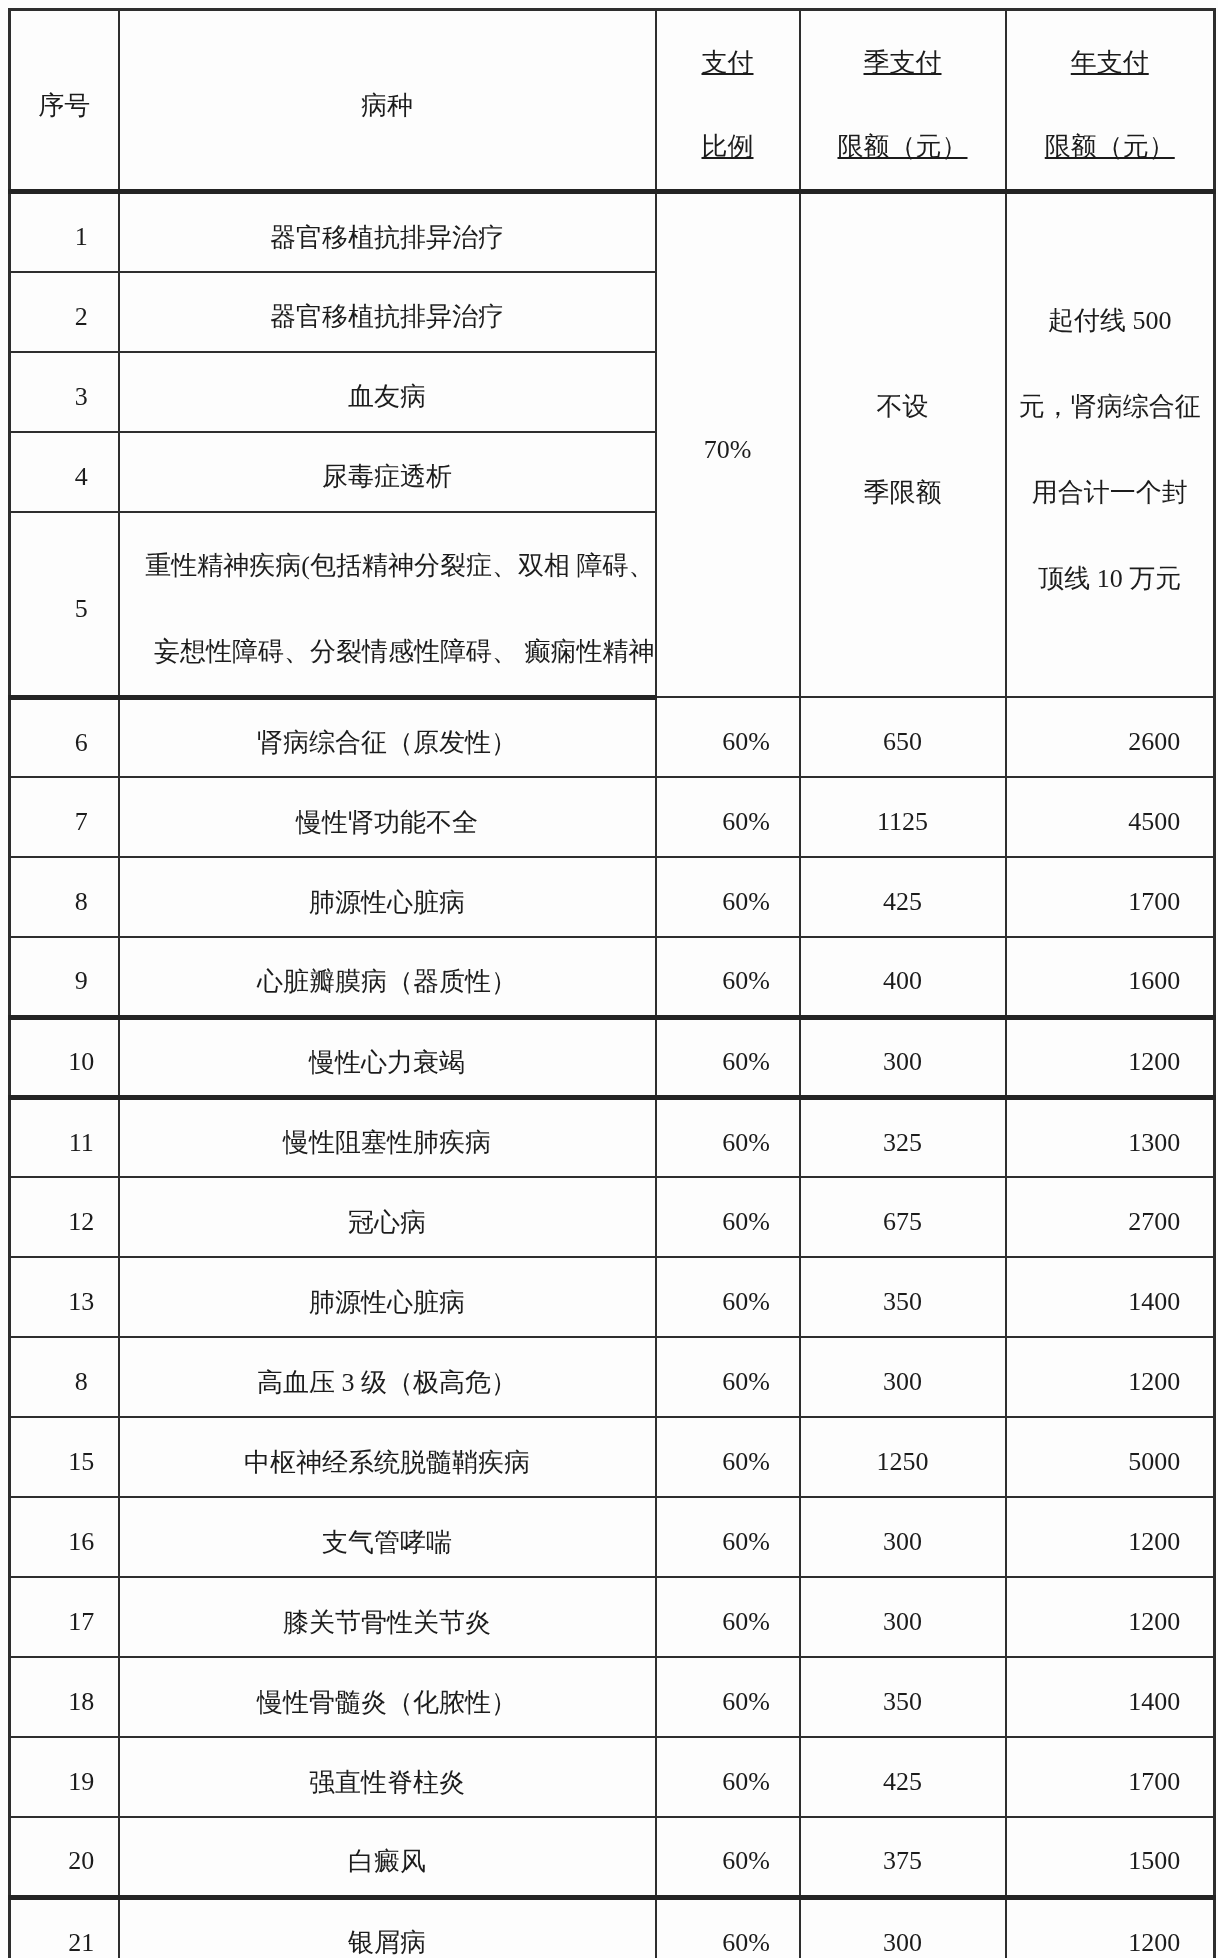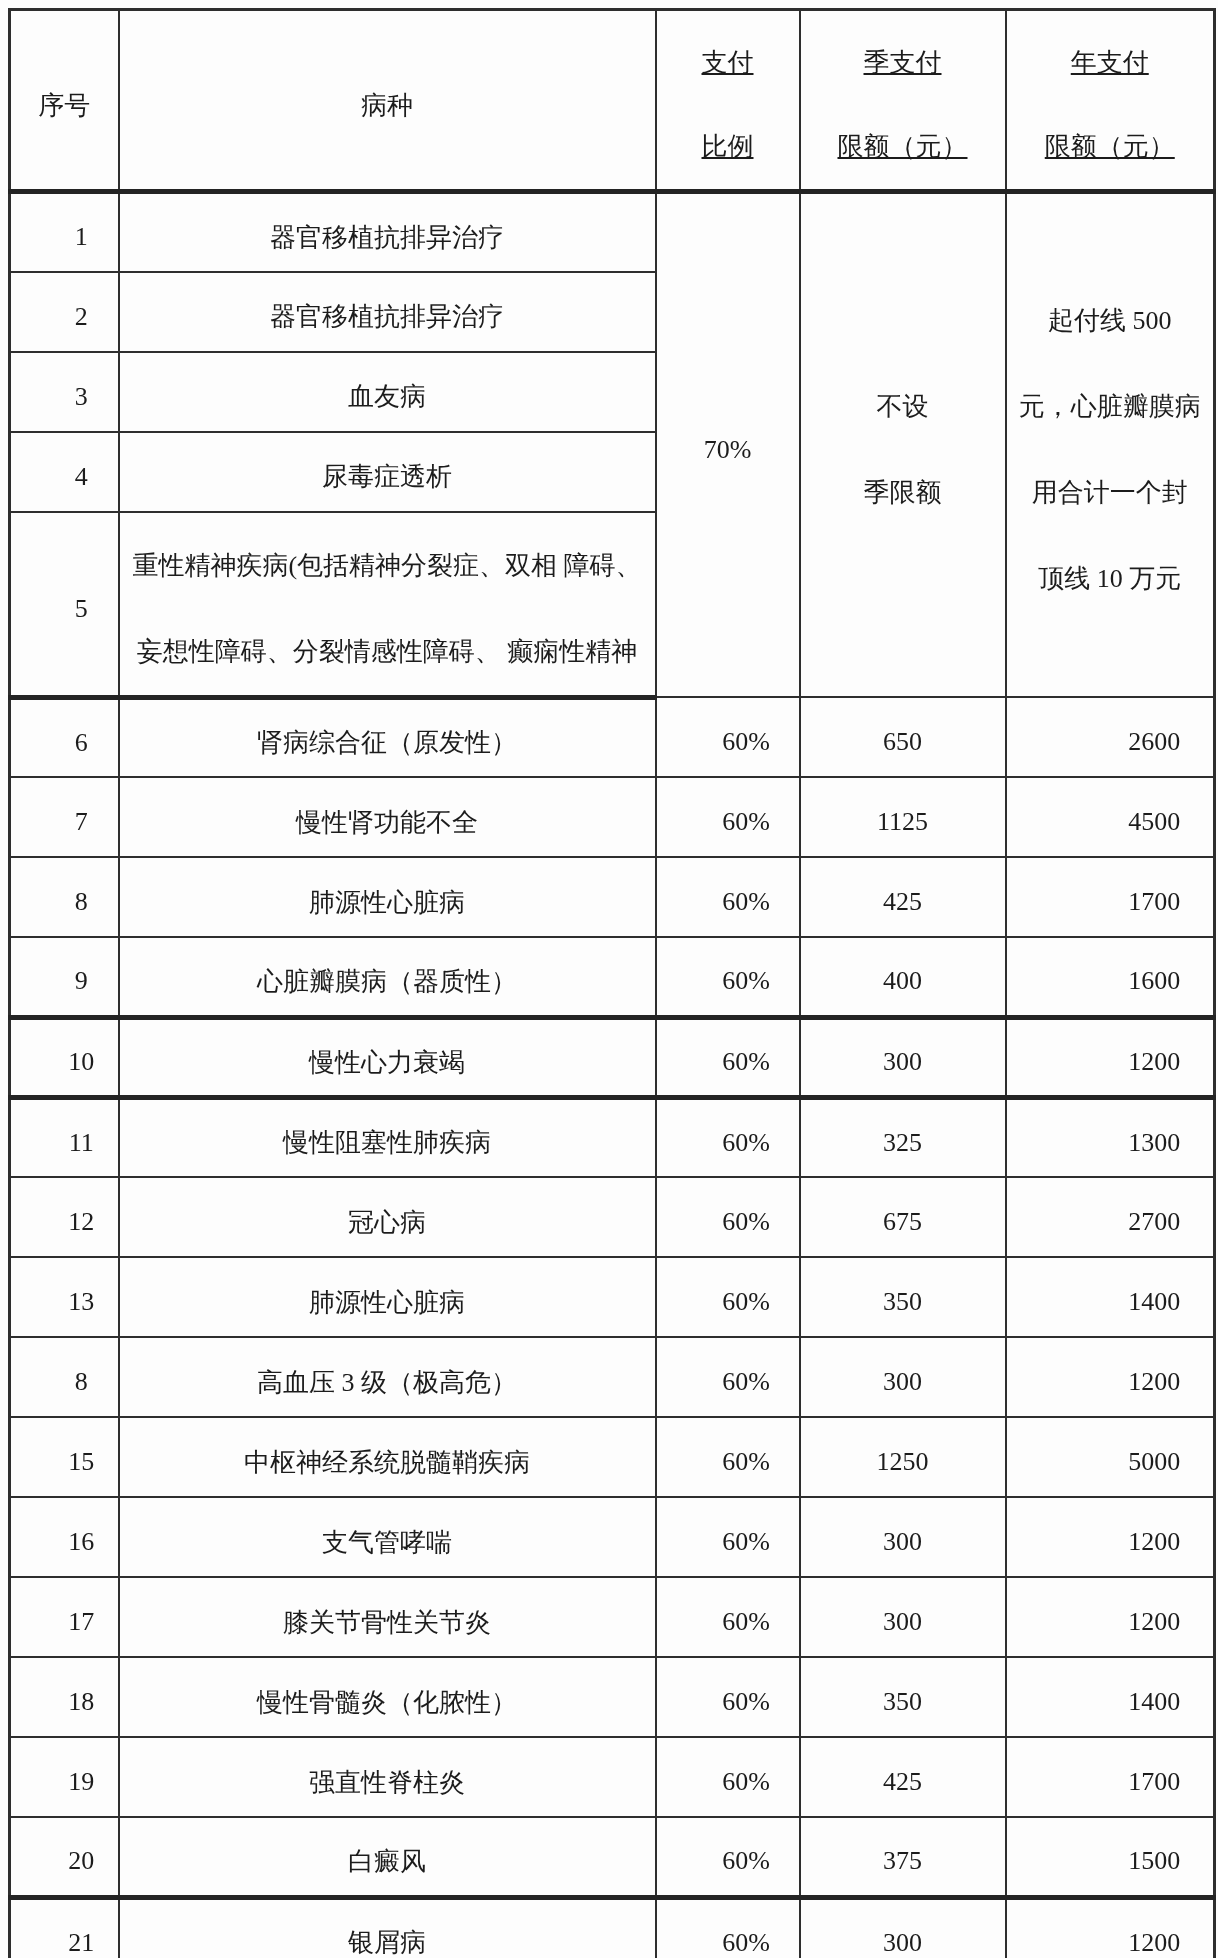--- a/index.html
+++ b/index.html
@@ -42,21 +42,21 @@
   tr.h-tall  { height: 174px; }
   
   tr.tb > td, tr.tb > th { border-bottom-width: 5px; border-bottom-color: #242424; }
   .ln {
     display: block;
     line-height: 86px;
     white-space: nowrap;
   }
   th .ln { line-height: 84px; text-decoration: underline; }
   td.disease-left {
-    text-align: center;
+    text-align: right;
     padding-left: 0;
   }
   
   td.sx { padding-left: 34px; }  
   td.rx { padding-left: 37px; }  
   td.ax { padding-left: 89px; }  
 </style>
 </head>
 <body>
 
@@ -91,21 +91,21 @@
     <tr class="h-std">
       <td class="sx">1</td>
       <td>器官移植抗排异治疗</td>
       <td rowspan="5">70%</td>
       <td rowspan="5">
         <span class="ln">不设</span>
         <span class="ln">季限额</span>
       </td>
       <td rowspan="5">
         <span class="ln">起付线 500</span>
-        <span class="ln">元，心脏瓣膜病</span>
+        <span class="ln">元，肾病综合征</span>
         <span class="ln">用合计一个封</span>
         <span class="ln">顶线 10 万元</span>
       </td>
     </tr>
     <tr class="h-std">
       <td class="sx">2</td>
       <td>器官移植抗排异治疗</td>
     </tr>
     <tr class="h-std">
       <td class="sx">3</td>

